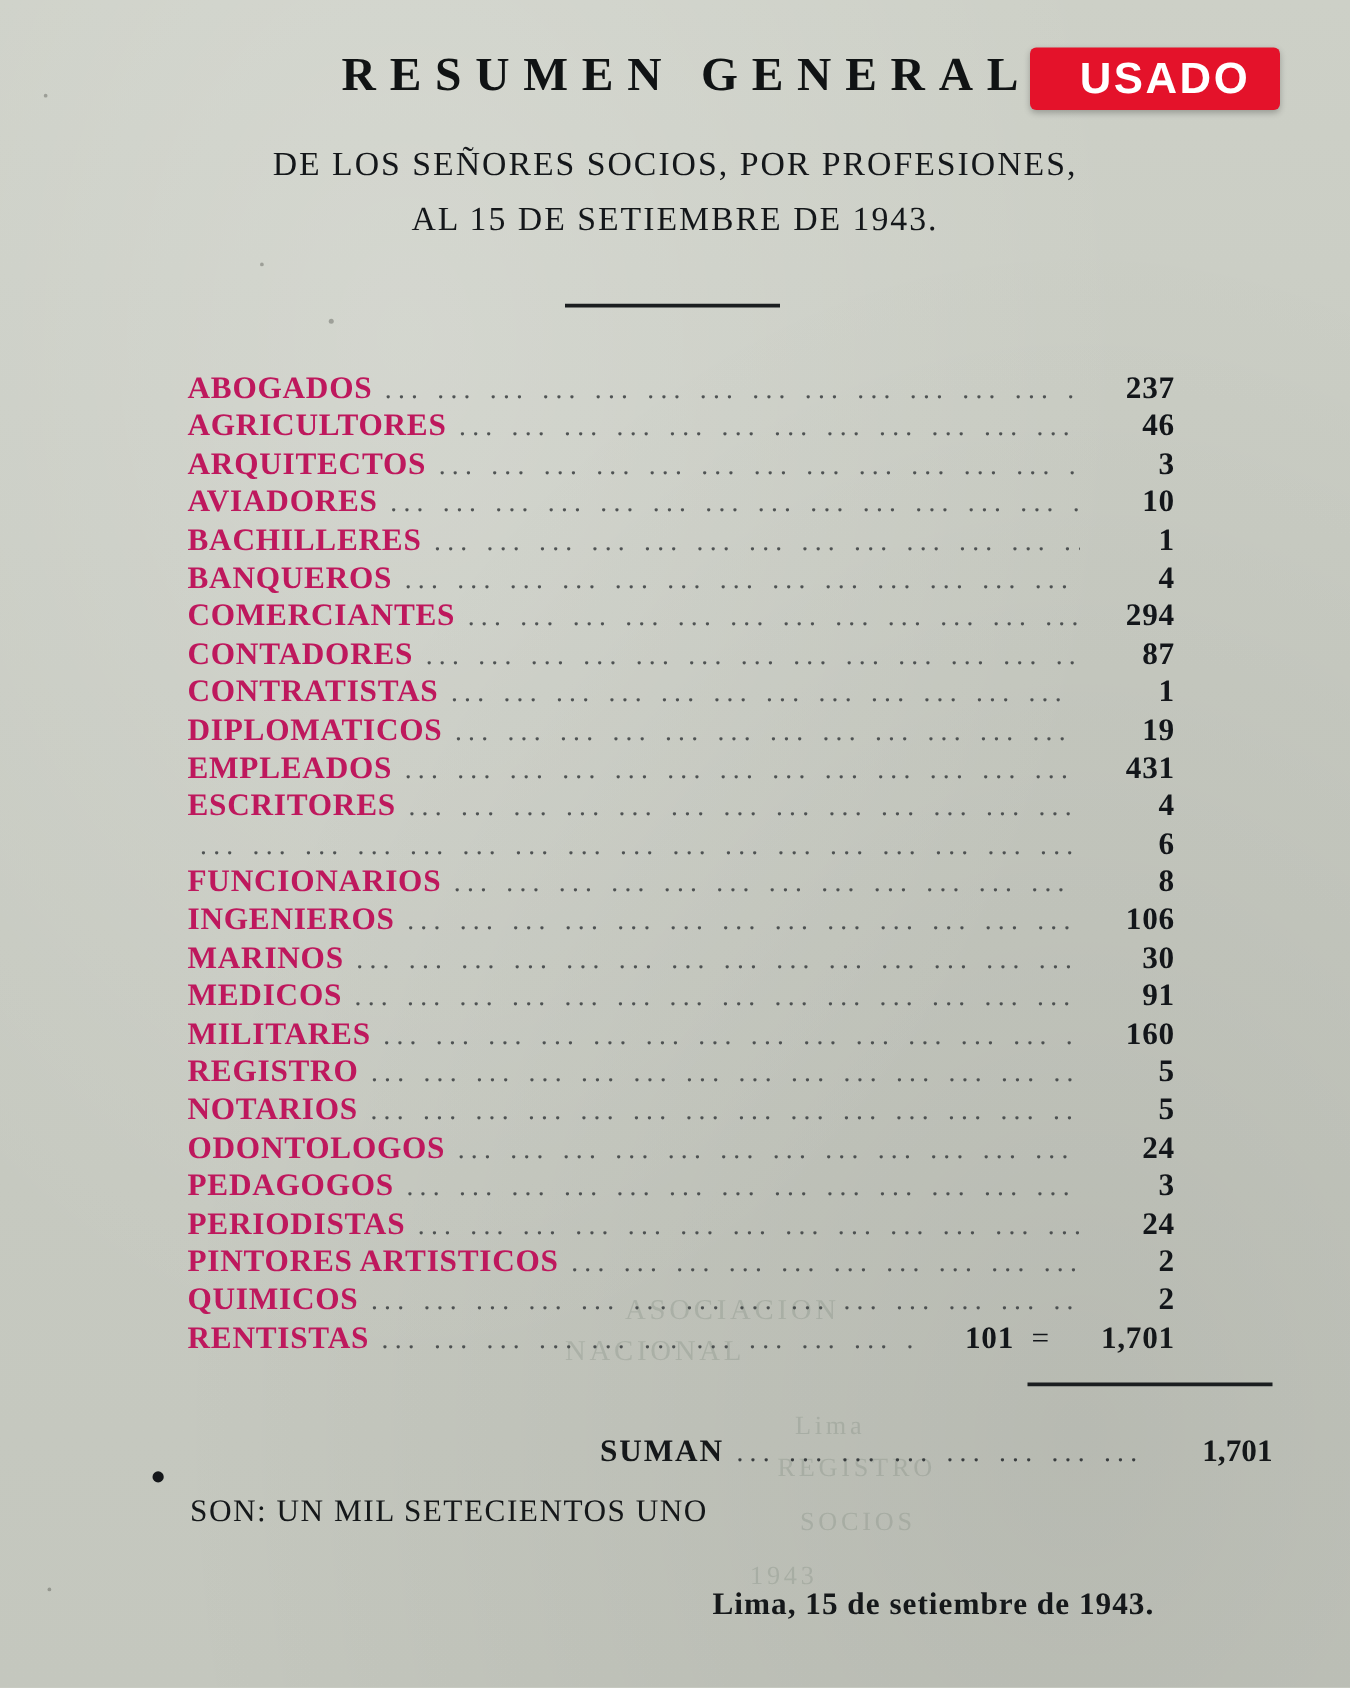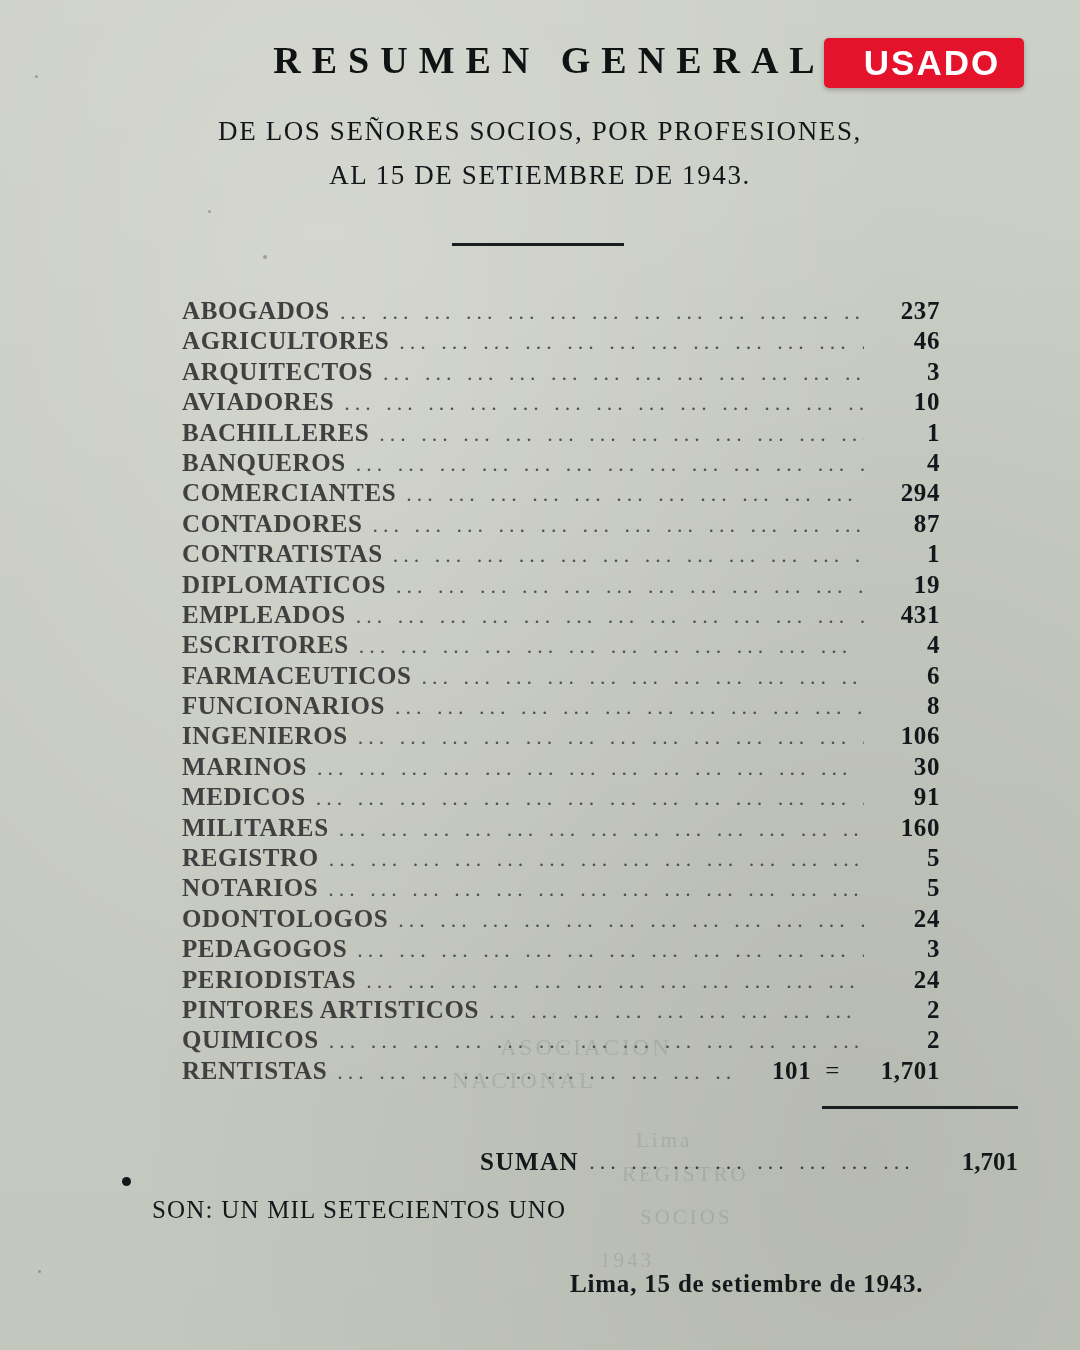--- a/index.html
+++ b/index.html
@@ -107,22 +107,21 @@
   .row {
     display: flex;
     align-items: baseline;
     height: 30.4px;
     font-size: 25px;
     letter-spacing: 0.6px;
   }
   .row .label {
     white-space: nowrap;
     font-weight: 600;
-    color: #404040;
-    margin-left: 32px;
+    color: #be185d;
   }
   .row .dots {
     flex: 1;
     margin: 0 10px;
     overflow: hidden;
     white-space: nowrap;
     color: #3a3e40;
     font-size: 22px;
     letter-spacing: 5px;
     opacity: 0.85;
@@ -313,21 +312,20 @@
         <span class="label">EMPLEADOS</span>
         <span class="dots">... ... ... ... ... ... ... ... ... ... ... ... ... ... ... ... ... ... ... ... ... ...</span>
         <span class="value">431</span>
       </div>
       <div class="row">
         <span class="label">ESCRITORES</span>
         <span class="dots">... ... ... ... ... ... ... ... ... ... ... ... ... ... ... ... ... ... ... ... ... ...</span>
         <span class="value">4</span>
       </div>
       <div class="row">
-        <span class="label">FARMACEUTICOS</span>
         <span class="dots">... ... ... ... ... ... ... ... ... ... ... ... ... ... ... ... ... ... ... ... ... ...</span>
         <span class="value">6</span>
       </div>
       <div class="row">
         <span class="label">FUNCIONARIOS</span>
         <span class="dots">... ... ... ... ... ... ... ... ... ... ... ... ... ... ... ... ... ... ... ... ... ...</span>
         <span class="value">8</span>
       </div>
       <div class="row">
         <span class="label">INGENIEROS</span>

